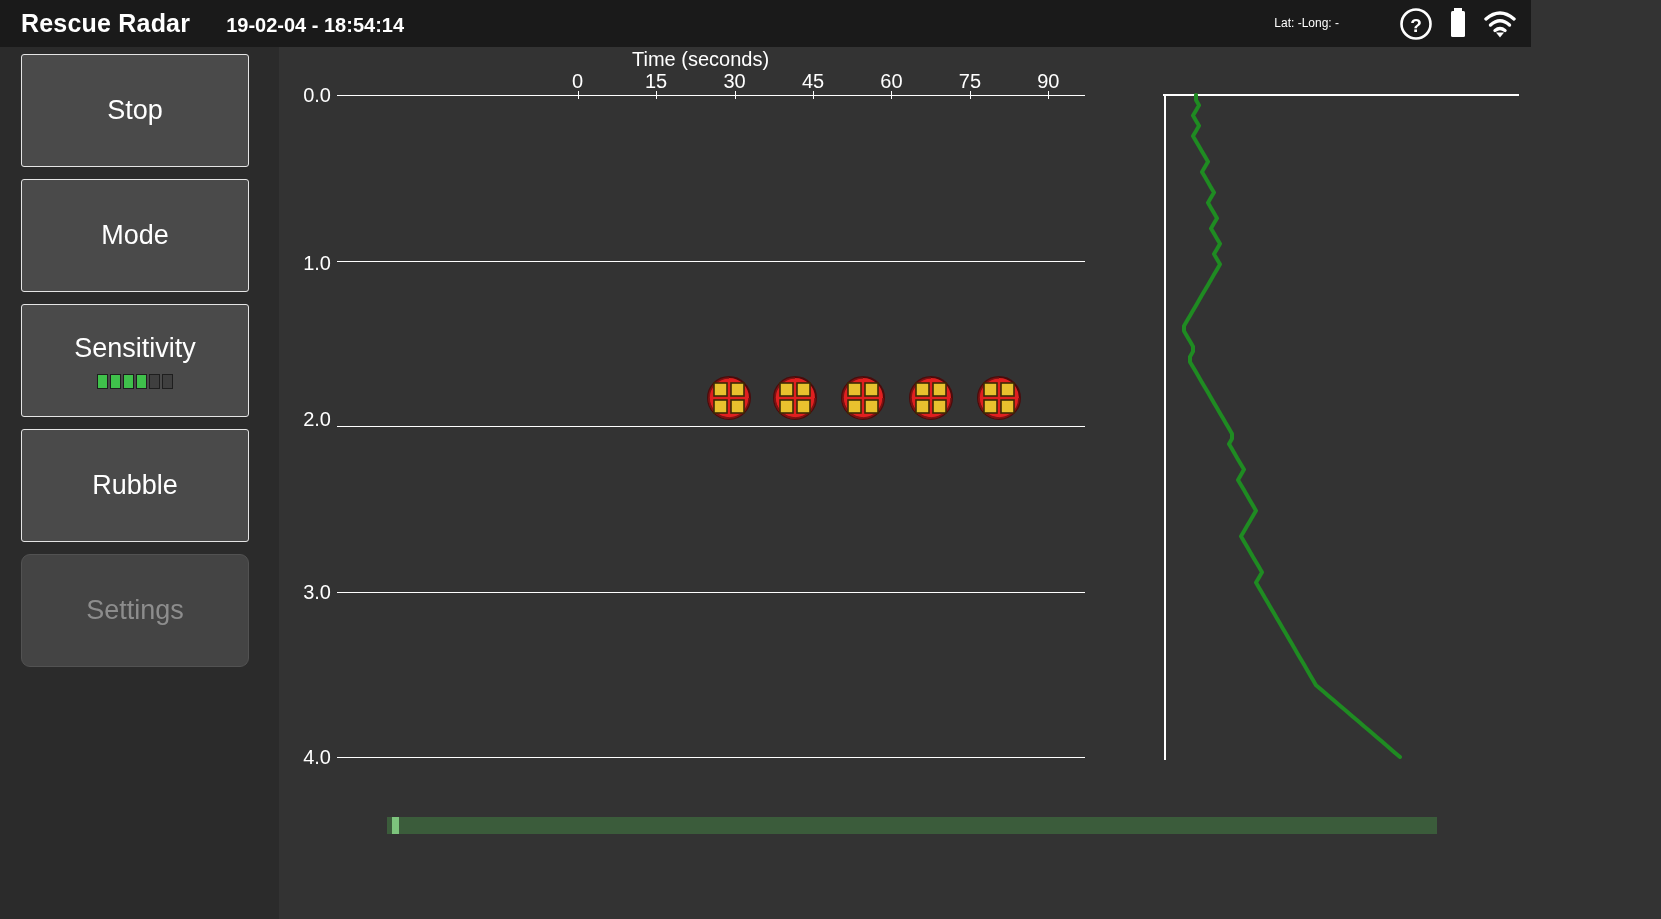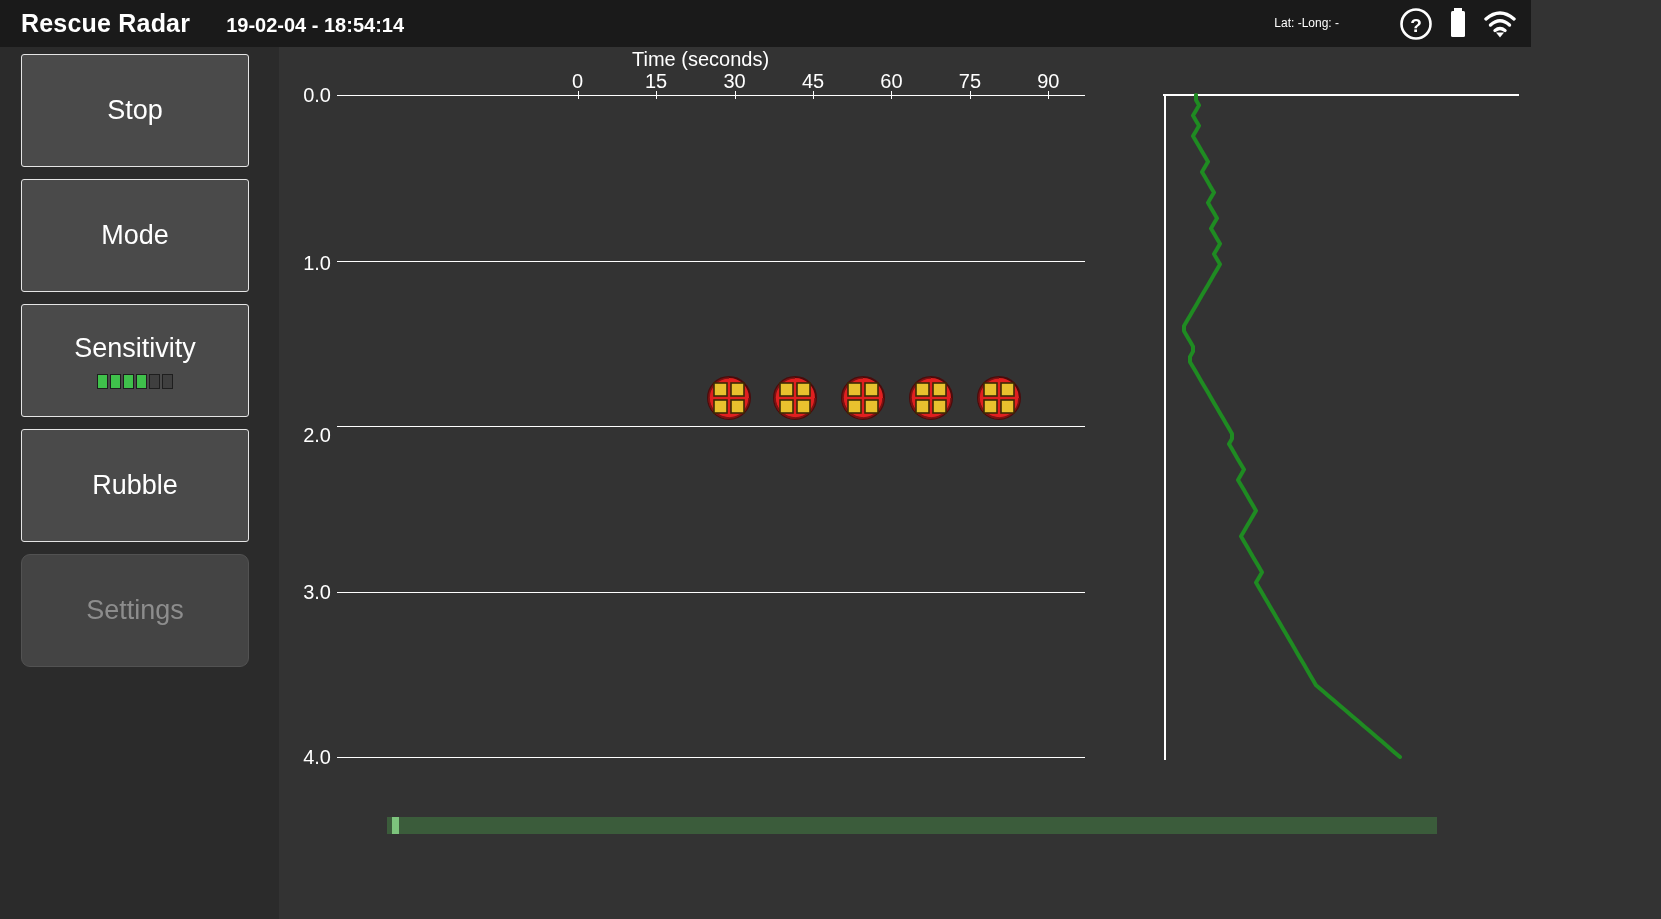--- a/index.html
+++ b/index.html
@@ -222,21 +222,21 @@
       <div class="tick-x" style="left: 612.462px;">60</div>
       <div class="tickmark-x" style="left: 612.462px;"></div>
       <div class="tick-x" style="left: 690.923px;">75</div>
       <div class="tickmark-x" style="left: 690.923px;"></div>
       <div class="tick-x" style="left: 769.385px;">90</div>
       <div class="tickmark-x" style="left: 769.385px;"></div>
     </div>
   <div id="y-ticks">
       <div class="tick-y" style="top: 48px;">0.0</div>
       <div class="tick-y" style="top: 216px;">1.0</div>
-      <div class="tick-y" style="top: 388px;">2.0</div>
+      <div class="tick-y" style="top: 372px;">2.0</div>
       <div class="tick-y" style="top: 544.5px;">3.0</div>
       <div class="tick-y" style="top: 710px;">4.0</div>
     </div>
   <div id="gridlines">
       <div class="gridline" style="top: 48px;"></div>
       <div class="gridline" style="top: 213.5px;"></div>
       <div class="gridline" style="top: 379px;"></div>
       <div class="gridline" style="top: 544.5px;"></div>
       <div class="gridline" style="top: 710px;"></div>
     </div>

